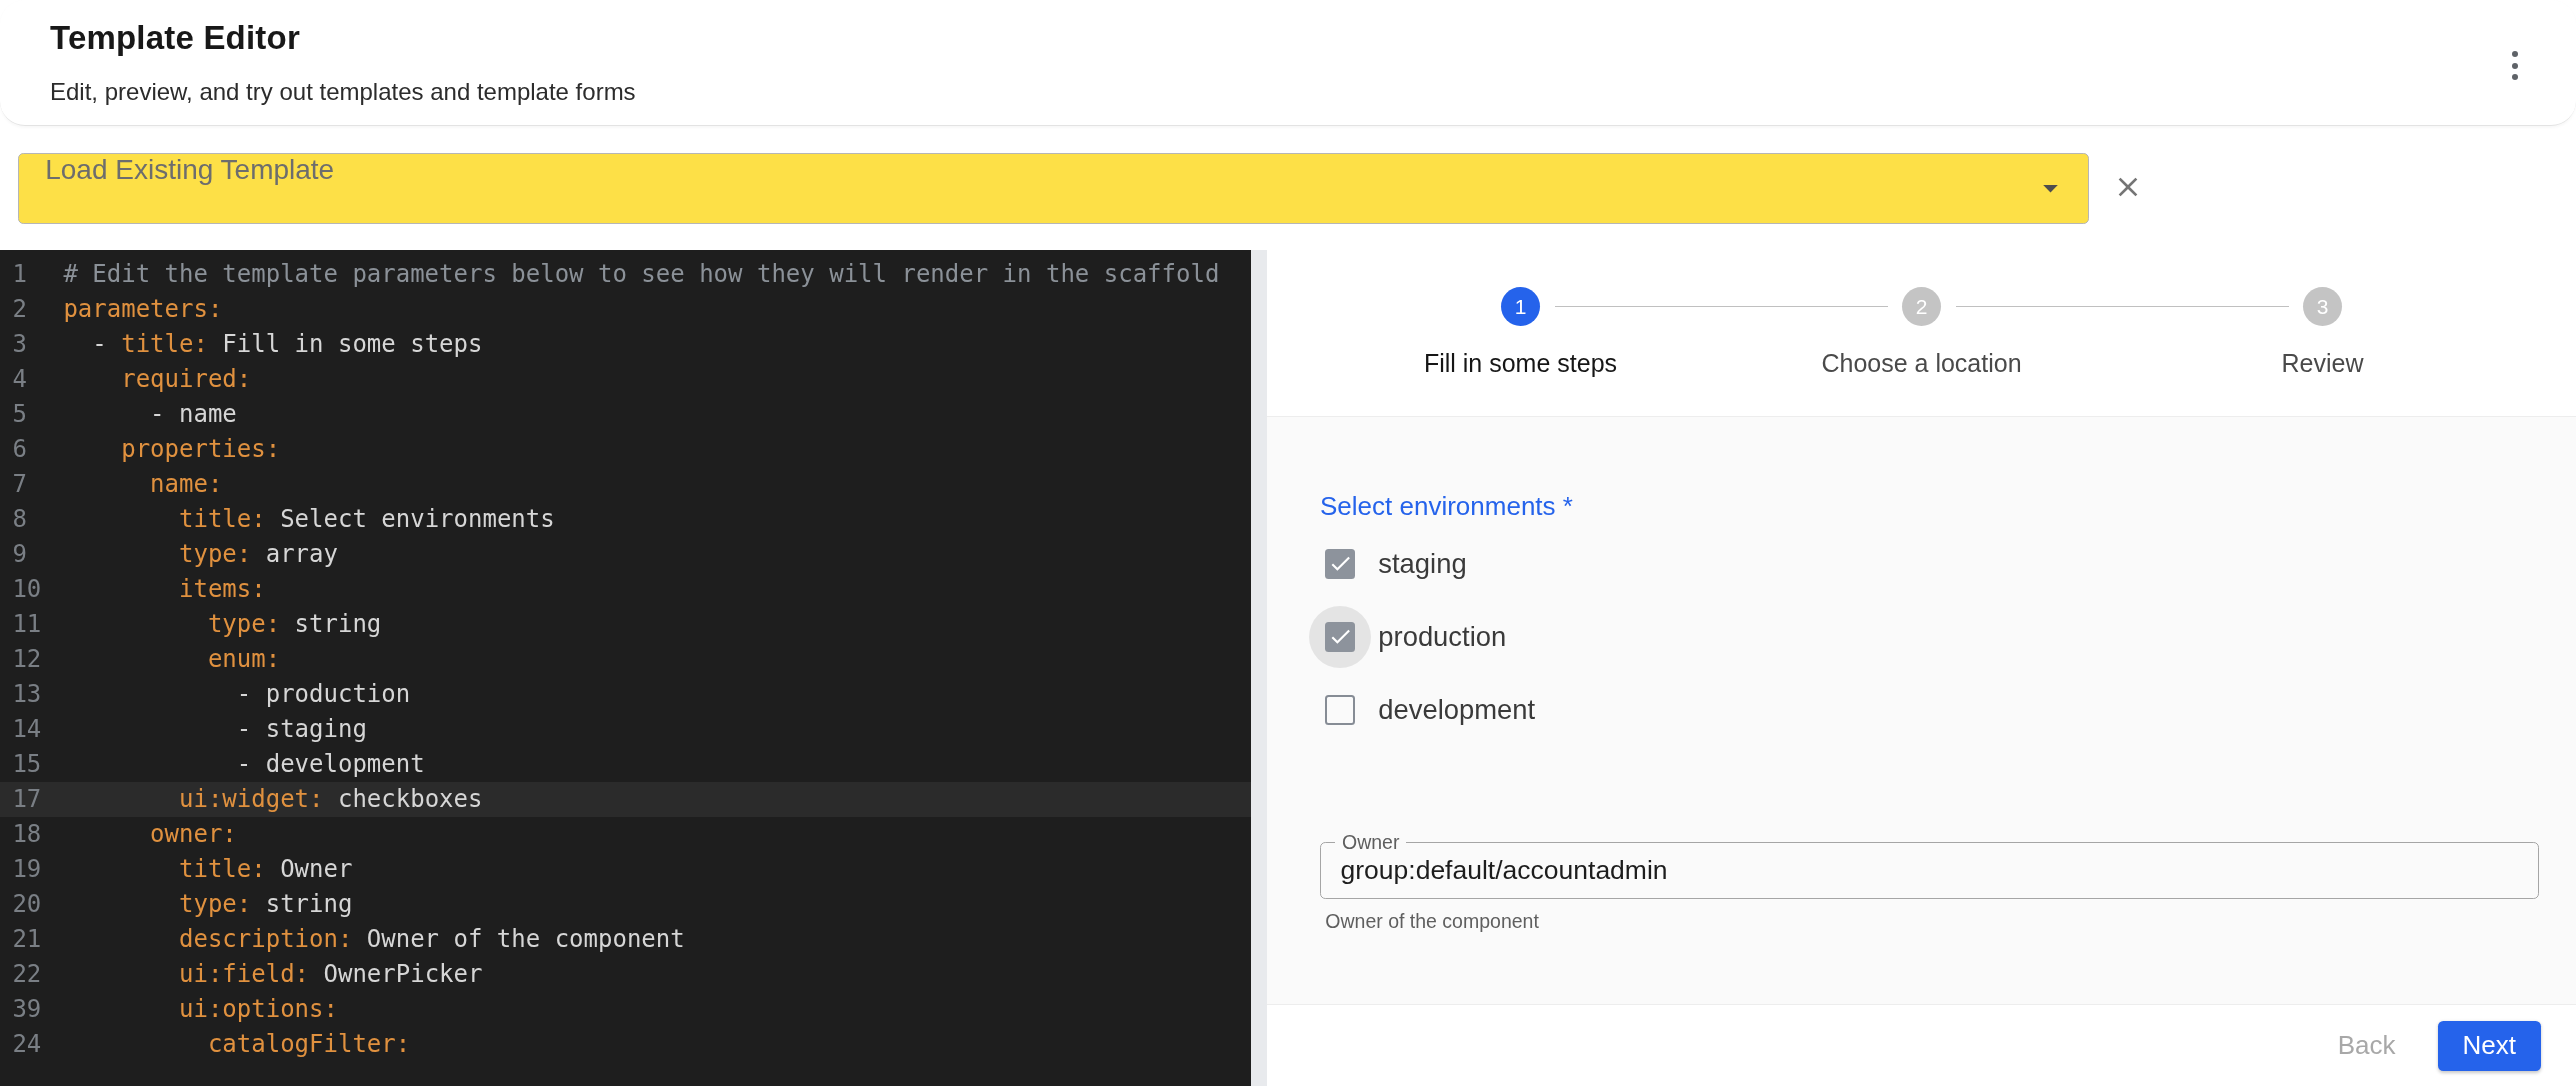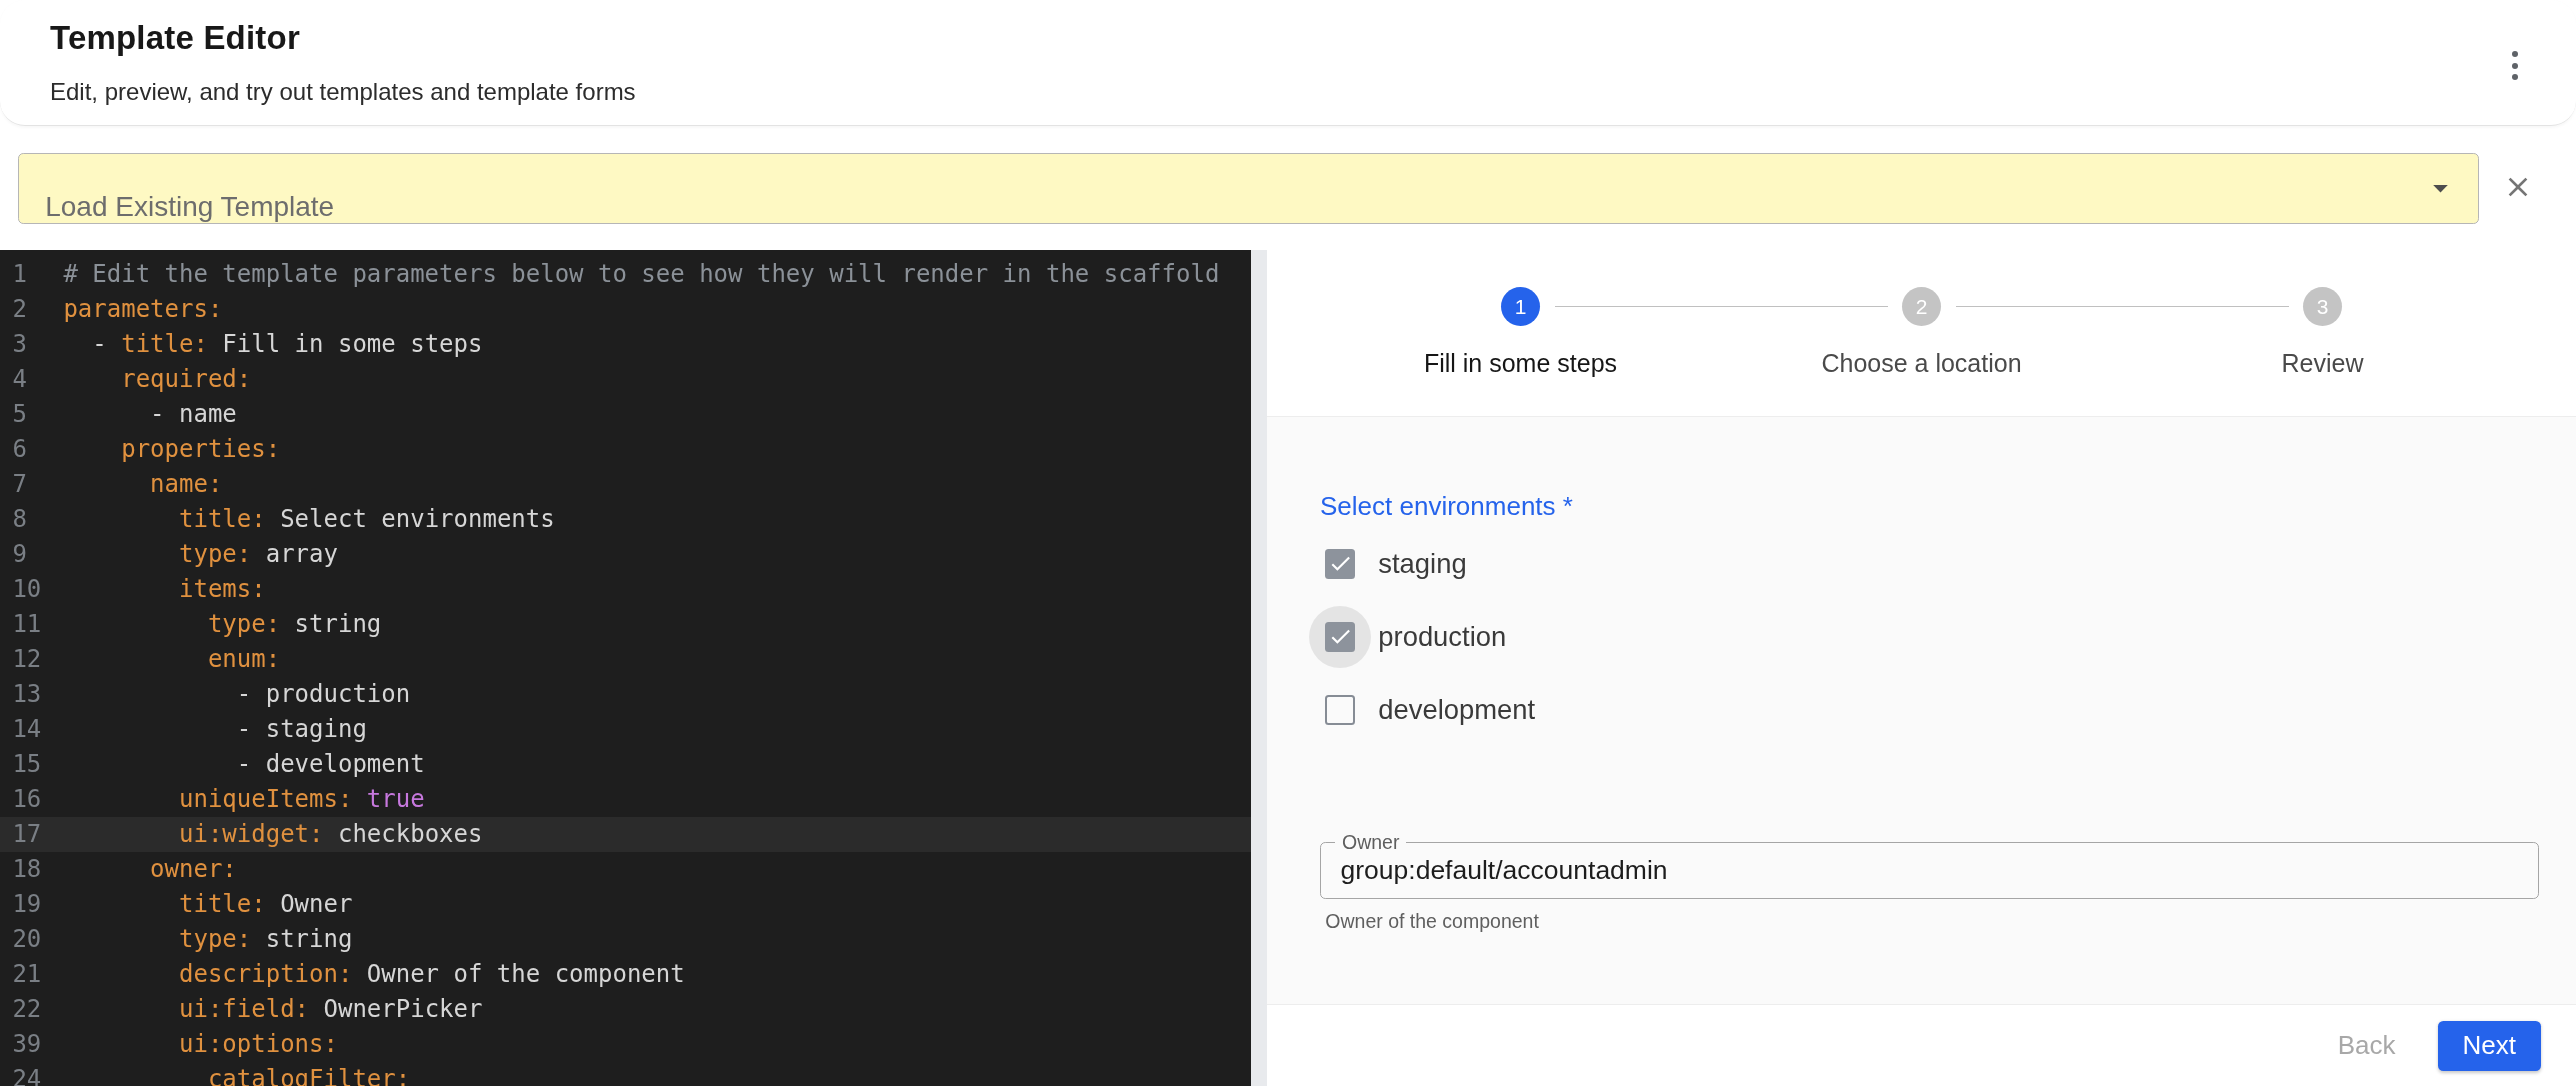--- a/index.html
+++ b/index.html
@@ -20,24 +20,24 @@
     border-radius:25px;
   }
   .page-title { font-size:33px; font-weight:700; color:#181818; margin-top:7px; letter-spacing:0.2px; }
   .page-subtitle { font-size:24px; color:#2c2c2c; margin-top:21px; }
   .kebab { position:absolute; right:48px; top:46px; width:26.5px; background:none; border:none; cursor:pointer; }
   .kebab i { display:block; width:6.2px; height:6.2px; border-radius:50%; background:#5f6368; margin:5.3px auto; }
 
   
   .toolbar { height:124px; flex:none; display:flex; align-items:center; padding:0 17.7px; background:#fff; }
   .select {
-    width:2461px; height:71px; flex:none;
+    width:2071px; height:71px; flex:none;
     border:0.9px solid #b6b6b6; border-radius:5.3px;
-    display:flex; align-items:flex-end; padding:0 26.5px;
-    position:relative; cursor:pointer; background:#fef9c3;
+    display:flex; align-items:flex-start; padding:0 26.5px;
+    position:relative; cursor:pointer; background:#fde047;
   }
   .select-value { font-size:28px; color:#6d6d6d; }
   .caret { position:absolute; right:19.5px; top:50%; transform:translateY(-50%); display:flex; }
   .clear-btn { margin-left:23px; background:none; border:none; cursor:pointer; display:flex; align-items:center; }
 
   
   .main { flex:1; min-height:0; display:flex; }
 
   
   .editor {
@@ -166,21 +166,20 @@
         <div class="code-line"><span class="ln">6</span><span class="code"><span class="tok-plain">    </span><span class="tok-key">properties:</span></span></div>
         <div class="code-line"><span class="ln">7</span><span class="code"><span class="tok-plain">      </span><span class="tok-key">name:</span></span></div>
         <div class="code-line"><span class="ln">8</span><span class="code"><span class="tok-plain">        </span><span class="tok-key">title:</span><span class="tok-plain"> Select environments</span></span></div>
         <div class="code-line"><span class="ln">9</span><span class="code"><span class="tok-plain">        </span><span class="tok-key">type:</span><span class="tok-plain"> array</span></span></div>
         <div class="code-line"><span class="ln">10</span><span class="code"><span class="tok-plain">        </span><span class="tok-key">items:</span></span></div>
         <div class="code-line"><span class="ln">11</span><span class="code"><span class="tok-plain">          </span><span class="tok-key">type:</span><span class="tok-plain"> string</span></span></div>
         <div class="code-line"><span class="ln">12</span><span class="code"><span class="tok-plain">          </span><span class="tok-key">enum:</span></span></div>
         <div class="code-line"><span class="ln">13</span><span class="code"><span class="tok-plain">            - production</span></span></div>
         <div class="code-line"><span class="ln">14</span><span class="code"><span class="tok-plain">            - staging</span></span></div>
         <div class="code-line"><span class="ln">15</span><span class="code"><span class="tok-plain">            - development</span></span></div>
-        <div class="code-line"><span class="ln">16</span><span class="code"><span class="tok-plain">        </span><span class="tok-key">uniqueItems:</span><span class="tok-plain"> </span><span class="tok-bool">true</span></span></div>
         <div class="code-line active"><span class="ln">17</span><span class="code"><span class="tok-plain">        </span><span class="tok-key">ui:widget:</span><span class="tok-plain"> checkboxes</span></span></div>
         <div class="code-line"><span class="ln">18</span><span class="code"><span class="tok-plain">      </span><span class="tok-key">owner:</span></span></div>
         <div class="code-line"><span class="ln">19</span><span class="code"><span class="tok-plain">        </span><span class="tok-key">title:</span><span class="tok-plain"> Owner</span></span></div>
         <div class="code-line"><span class="ln">20</span><span class="code"><span class="tok-plain">        </span><span class="tok-key">type:</span><span class="tok-plain"> string</span></span></div>
         <div class="code-line"><span class="ln">21</span><span class="code"><span class="tok-plain">        </span><span class="tok-key">description:</span><span class="tok-plain"> Owner of the component</span></span></div>
         <div class="code-line"><span class="ln">22</span><span class="code"><span class="tok-plain">        </span><span class="tok-key">ui:field:</span><span class="tok-plain"> OwnerPicker</span></span></div>
         <div class="code-line"><span class="ln">39</span><span class="code"><span class="tok-plain">        </span><span class="tok-key">ui:options:</span></span></div>
         <div class="code-line"><span class="ln">24</span><span class="code"><span class="tok-plain">          </span><span class="tok-key">catalogFilter:</span></span></div>
       </div>
 

